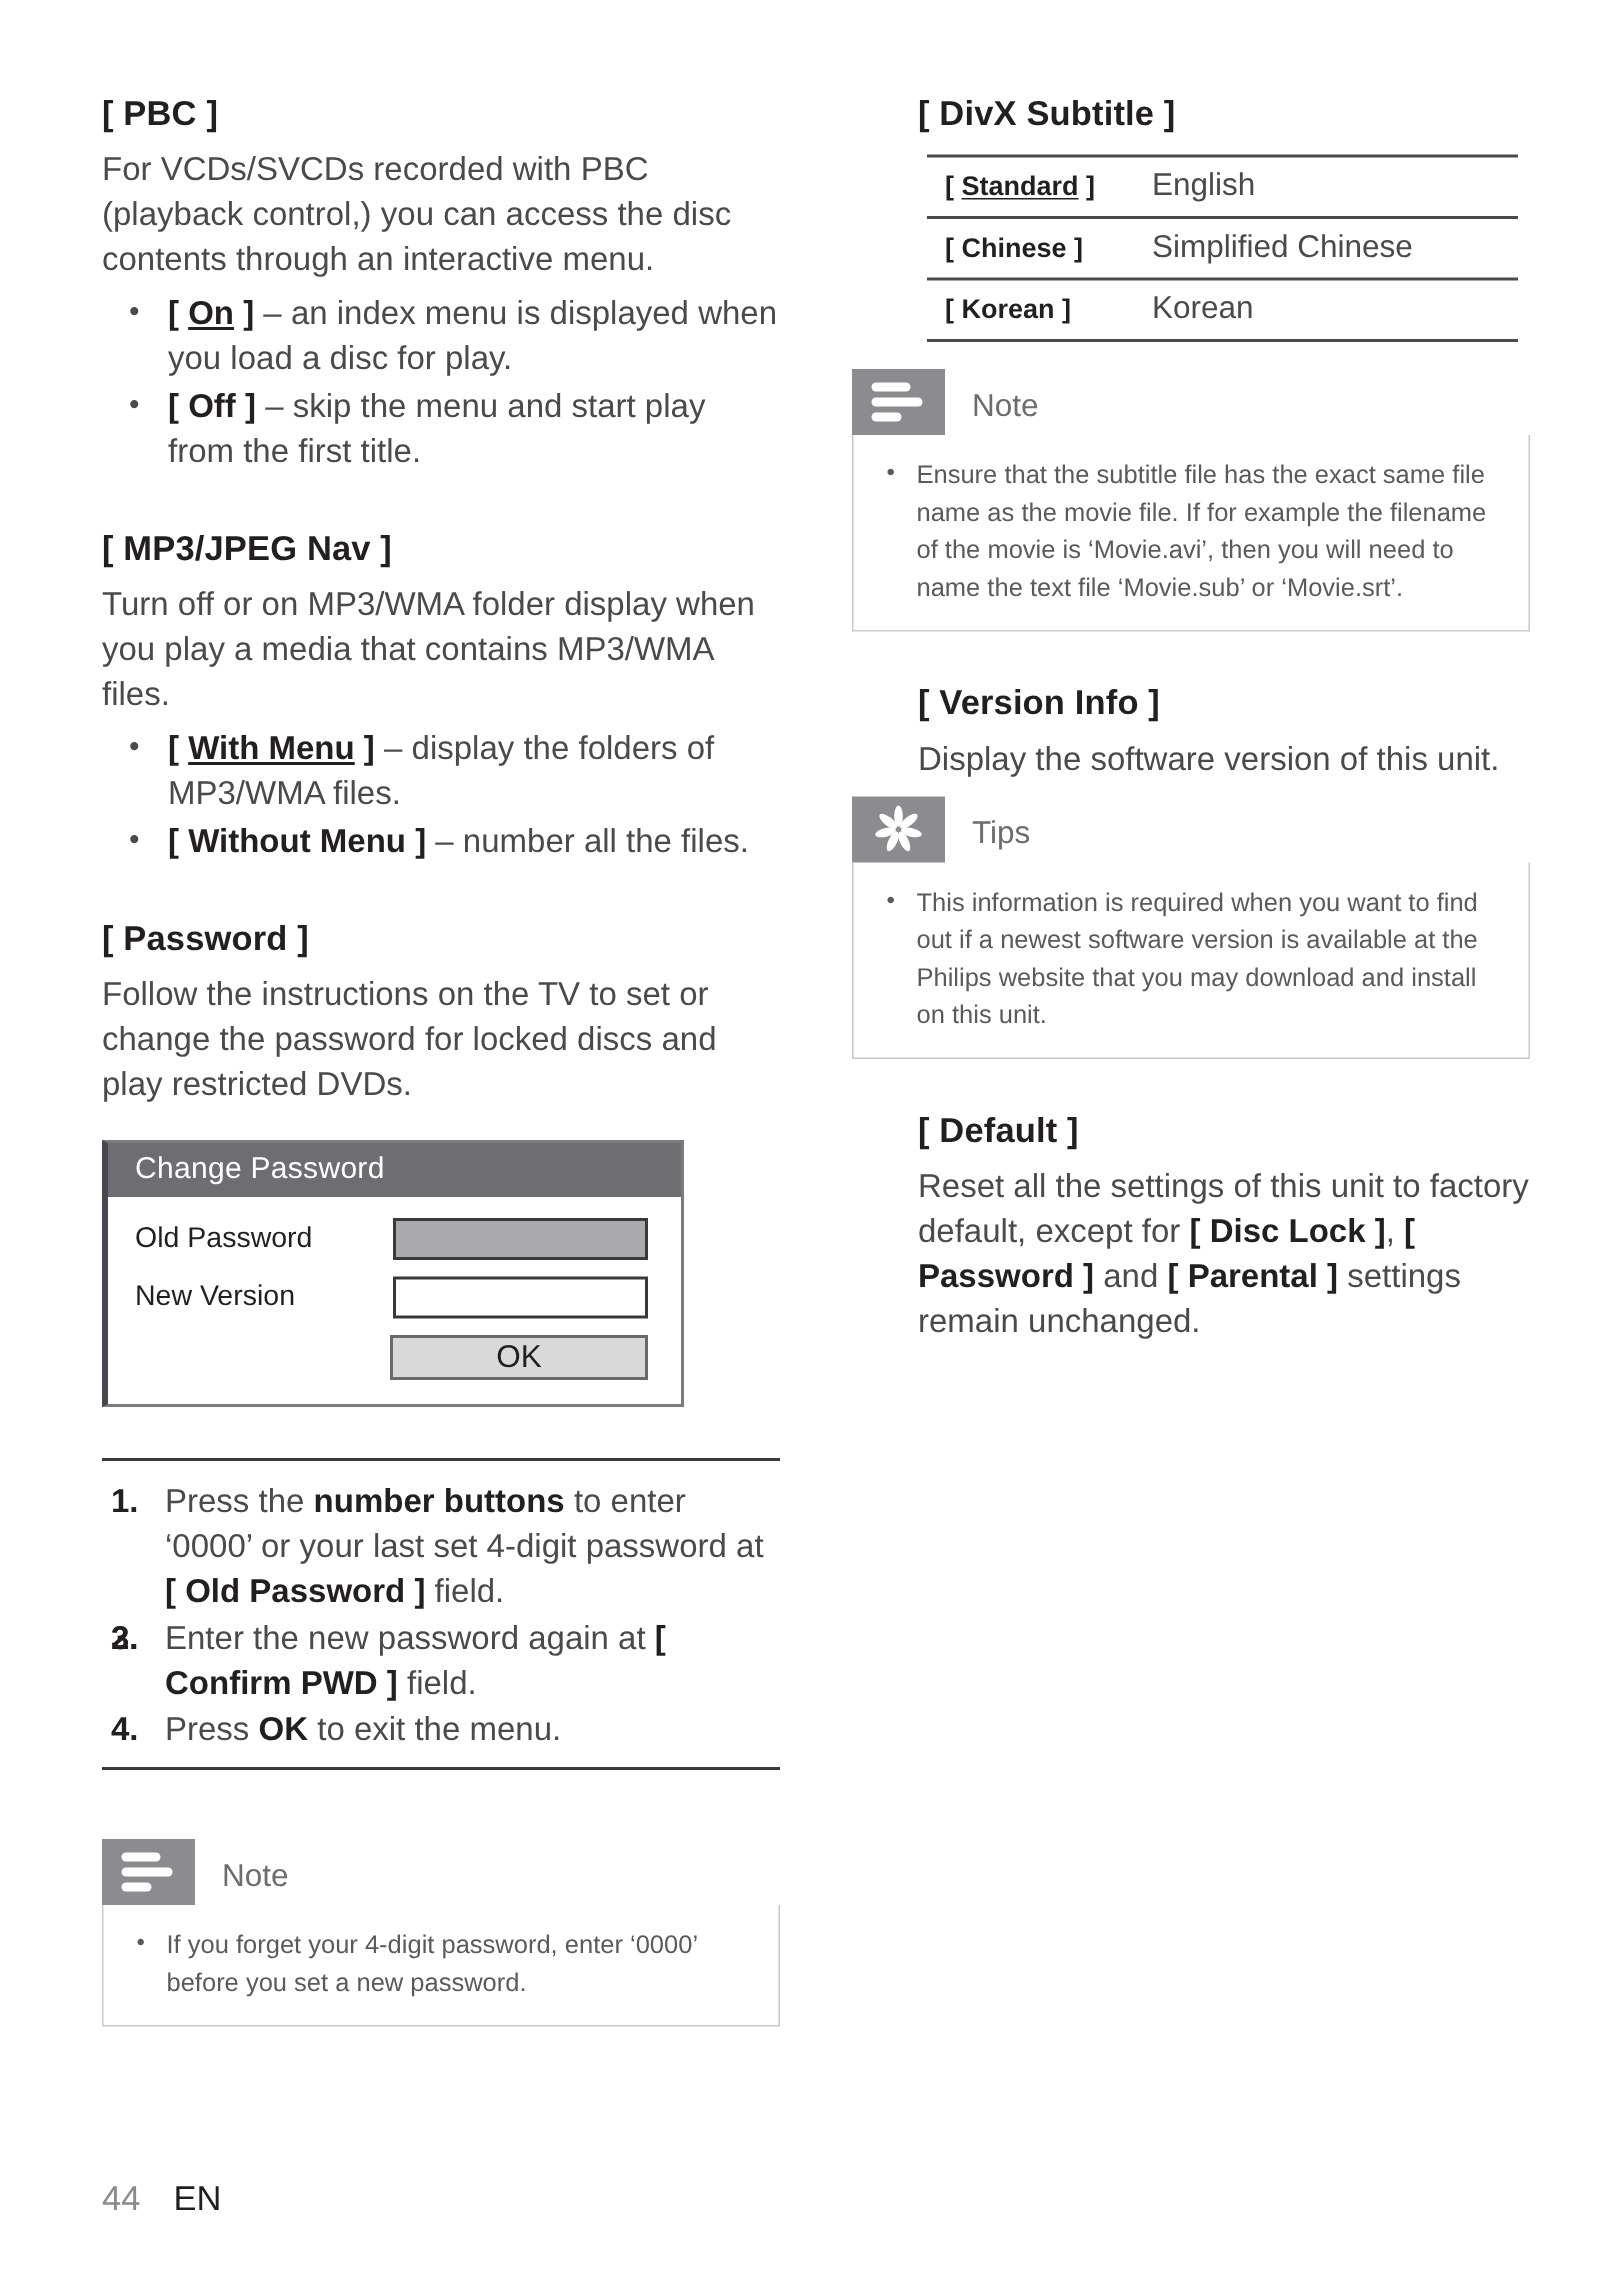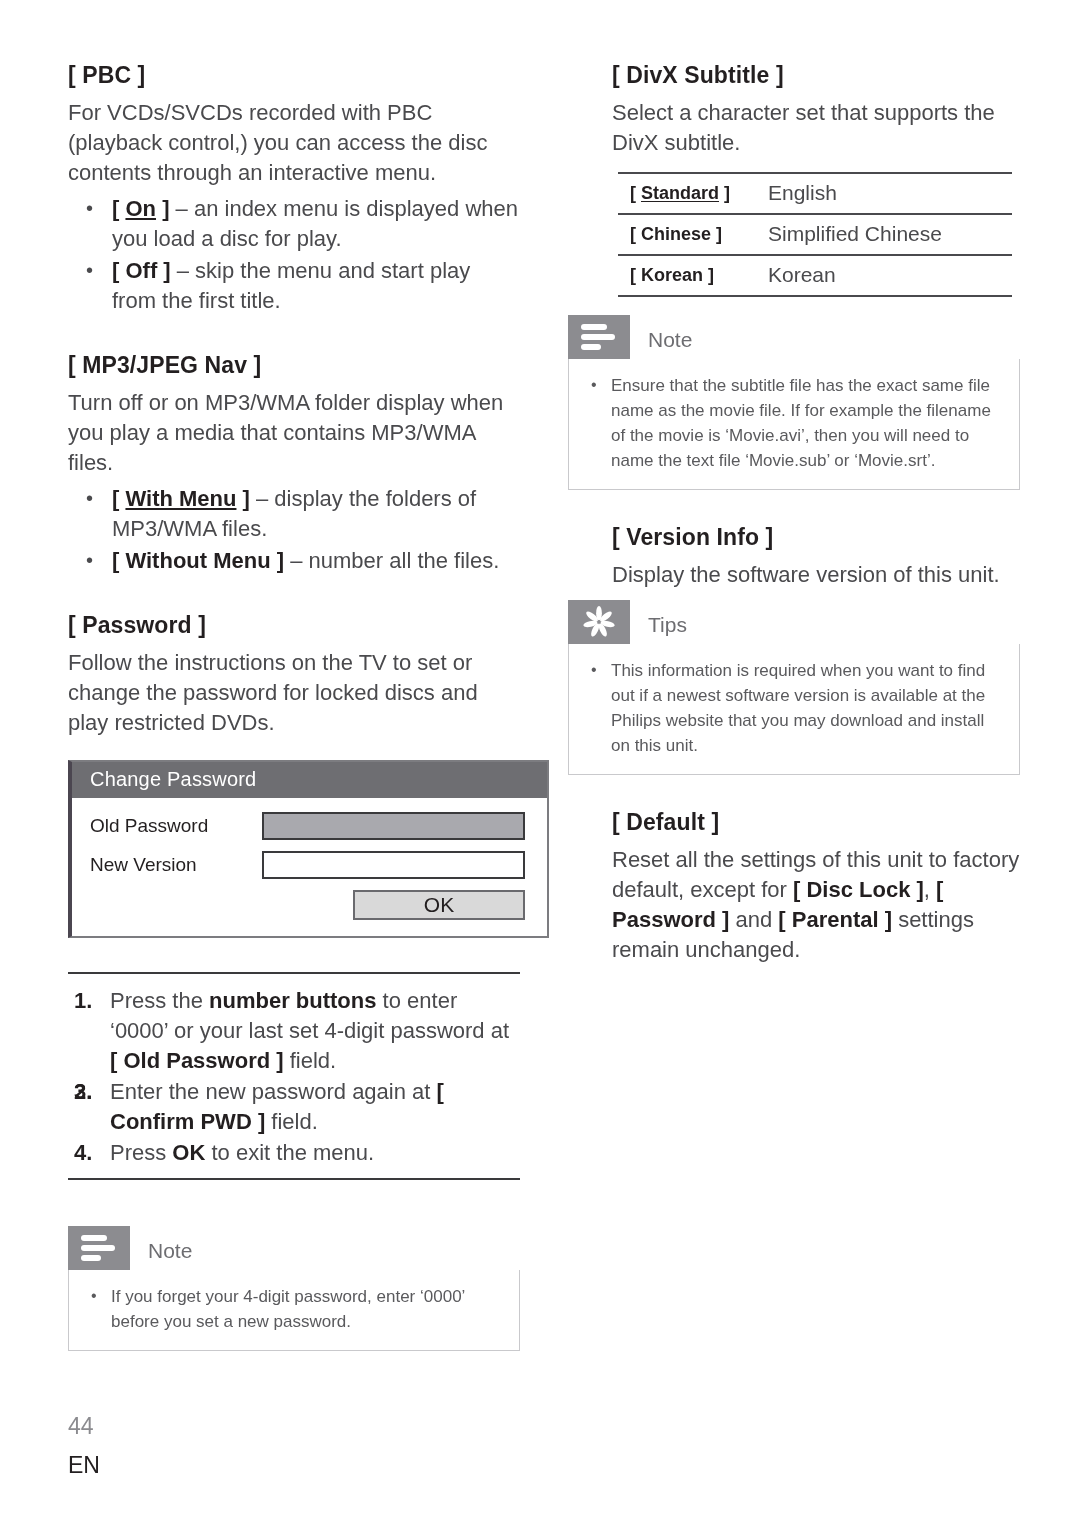--- a/index.html
+++ b/index.html
@@ -99,21 +99,21 @@
     position: absolute;
     left: 6px;
     top: 0;
     font-weight: bold;
     color: #231f20;
   }
 
   
   .dlg-wrap {
     margin-top: 22px;
-    width: 481px;
+    width: 388px;
   }
   .dialog {
     border: 2px solid #7c7c80;
     border-left: 4px solid #4b4650;
     background: #ffffff;
   }
   .dlg-title {
     background: #6e6e72;
     color: #ffffff;
     font-size: 20px;
@@ -236,22 +236,21 @@
   .bars i:nth-child(2) { width: 34px; }
   .bars i:nth-child(3) { width: 20px; margin-bottom: 0; }
 
   
   .footer {
     position: absolute;
     left: 68px;
     bottom: 48px;
     display: flex;
     align-items: baseline;
-    gap: 12px;
-    flex-direction: column;
+    gap: 22px;
   }
   .footer .pg {
     font-size: 23px;
     color: #8b8b8f;
     font-weight: 300;
   }
   .footer .lang {
     font-size: 23px;
     color: #231f20;
     font-weight: 400;
@@ -351,21 +350,20 @@
         </ul>
       </div>
     </div>
 
   </div>
 
   <div class="col-right">
 
     <div class="indent">
       <h2 class="section">[ DivX Subtitle ]</h2>
-      <p class="body">Select a character set that supports the DivX subtitle.</p>
     </div>
 
     <table class="opts" style="margin-left:50px;">
       <tbody>
           <tr>
         <td class="key">[&nbsp;<u>Standard</u>&nbsp;]</td>
         <td>English</td>
       </tr>
       <tr>
         <td class="key">[ Chinese ]</td>

